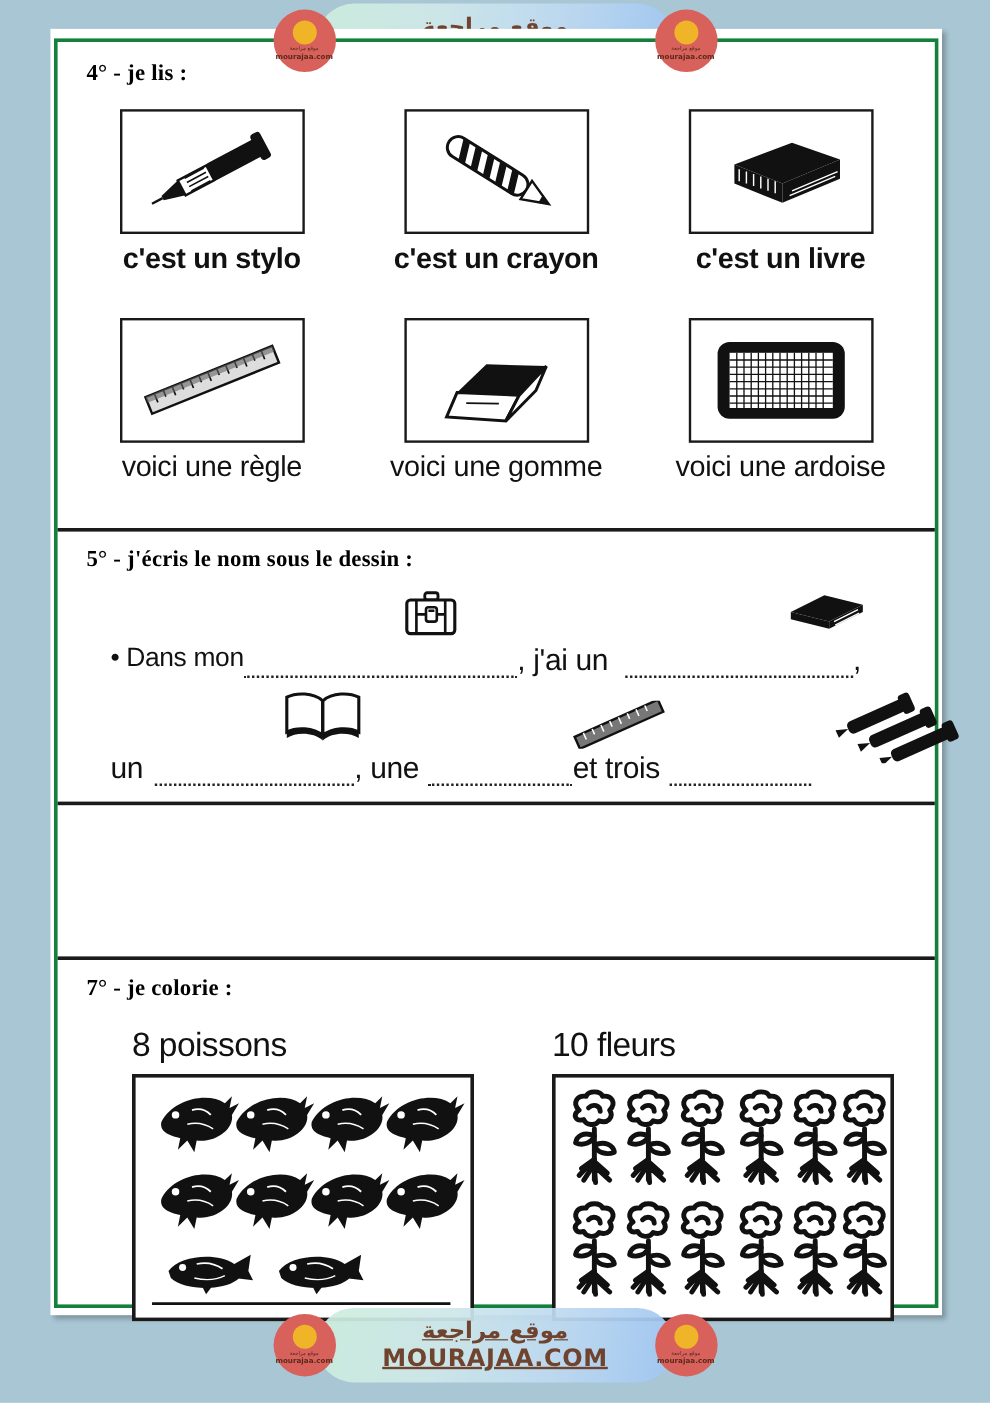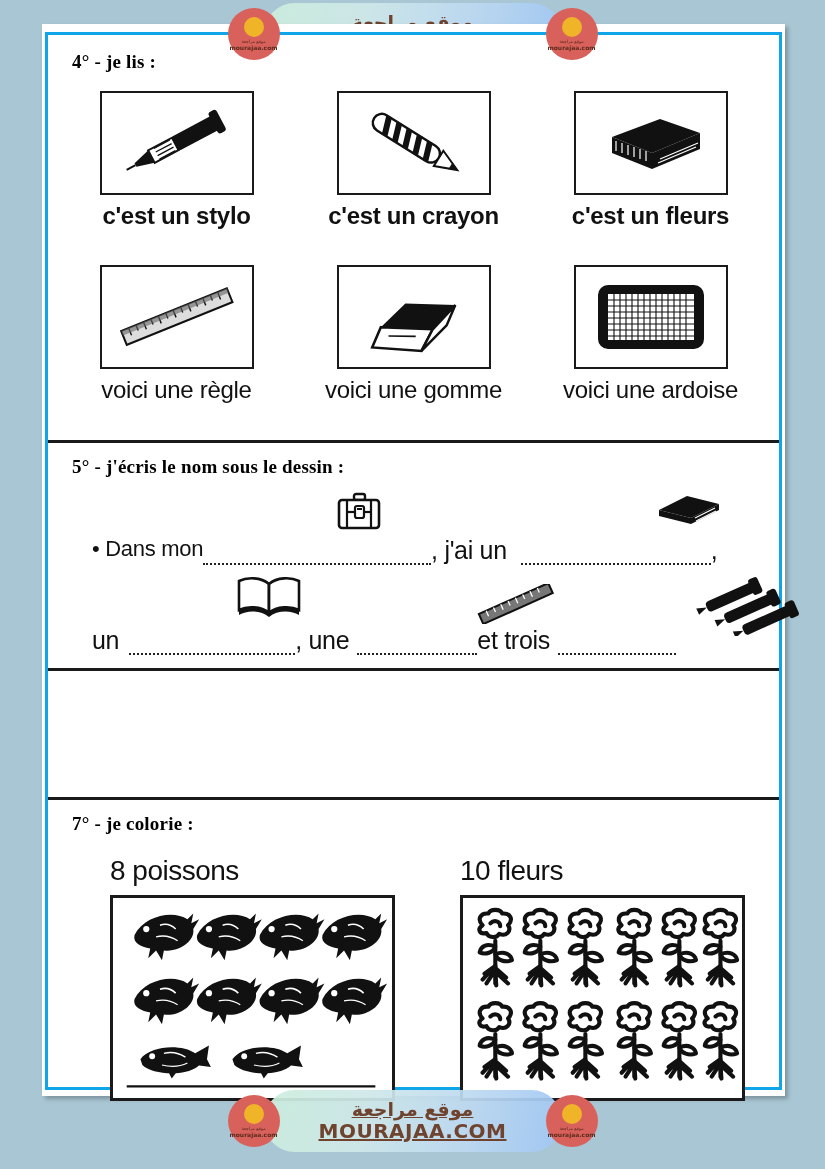--- a/index.html
+++ b/index.html
@@ -26,21 +26,21 @@
     box-shadow: 3px 3px 4px rgba(0,0,0,0.25);
   }
 
   
   #frame {
     position: absolute;
     left: 3px;
     top: 8px;
     right: 3px;
     bottom: 6px;
-    border: 3px solid #0ea5e9;
+    border: 3px solid #15803d;
     box-sizing: border-box;
   }
 
   .section {
     position: absolute;
     left: 0;
     right: 0;
     box-sizing: border-box;
   }
   .divider {
@@ -268,21 +268,21 @@
       <div class="pic-cell">
         <div class="pic-box">
           <svg viewBox="0 0 150 100" preserveAspectRatio="xMidYMid meet">
             <path d="M36 44 L84 26 L124 40 L76 60 Z" fill="#111"></path>
             <path d="M36 44 L36 60 L76 76 L76 60 Z" fill="#111"></path>
             <path d="M76 60 L124 40 L124 56 L76 76 Z" fill="#111"></path>
             <path d="M40 48 L40 58 M46 50 L46 60 M52 52 L52 62 M58 54 L58 64 M64 56 L64 66 M70 58 L70 68" stroke="#fff" stroke-width="1.2"></path>
             <path d="M82 70 L120 54 M84 66 L122 50" stroke="#fff" stroke-width="1.2"></path>
           </svg>
         </div>
-        <div class="caption">c'est un fleurs</div>
+        <div class="caption">c'est un livre</div>
       </div>
     </div>
 
     <div class="pic-row" style="position:absolute; left:10px; right:10px; top:230px;align-items:center;">
       <div class="pic-cell">
         <div class="pic-box">
           <svg viewBox="0 0 150 100" preserveAspectRatio="xMidYMid meet">
             <g transform="rotate(-22 75 50)">
               <rect x="18" y="42" width="114" height="15" fill="#ddd" stroke="#111" stroke-width="2"></rect>
               <path d="M26 42 L26 50 M34 42 L34 48 M42 42 L42 50 M50 42 L50 48 M58 42 L58 50

